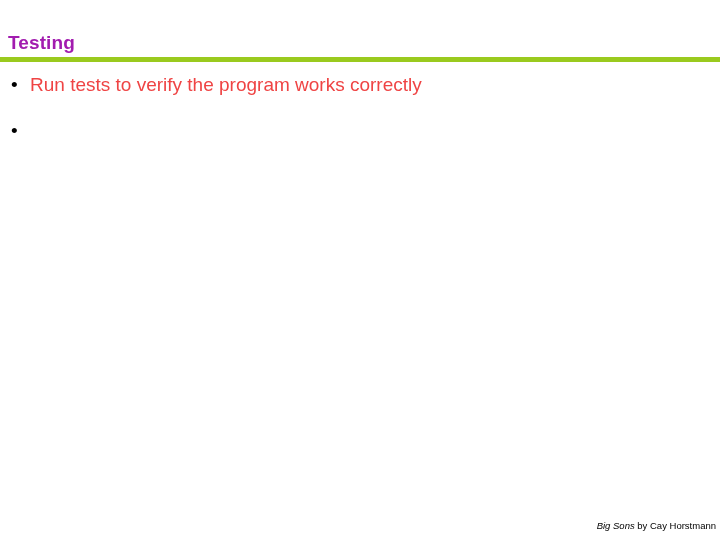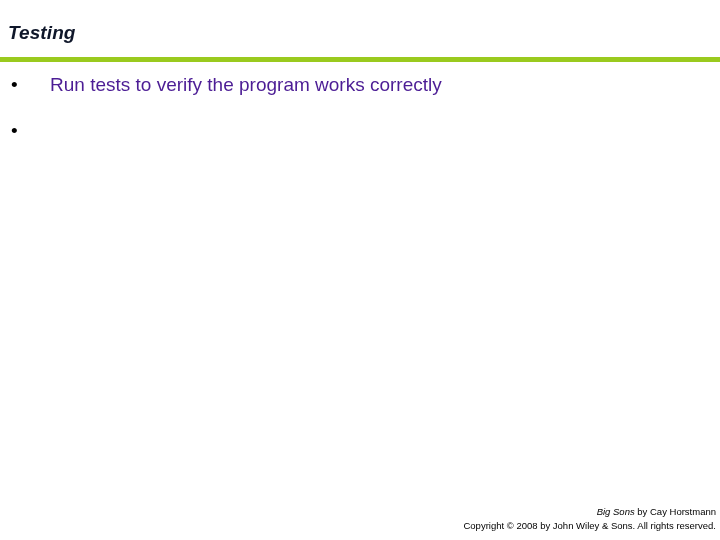--- a/index.html
+++ b/index.html
@@ -16,28 +16,27 @@
     width: 720px;
     height: 540px;
     background: #ffffff;
     overflow: hidden;
   }
 
   
   .slide-title {
     position: absolute;
     left: 8px;
-    top: 21px;
+    top: 31px;
     font-size: 19px;
     font-weight: bold;
-    color: #0f172a;
+    color: #a21caf;
     letter-spacing: 0.1px;
     line-height: 23px;
     white-space: nowrap;
-    font-style: italic;
   }
 
   
   .title-rule {
     position: absolute;
     left: 0;
     top: 57px;
     width: 720px;
     height: 5px;
     background: #9ACA1E;
@@ -68,22 +67,21 @@
     left: 11px;
     top: 0;
     width: 14px;
     font-size: 19px;
     line-height: 26px;
     color: #000000;
     text-align: left;
   }
   .bullet-text {
     display: inline;
-    color: #4c1d95;
-    margin-left: 20px;
+    color: #ef4444;
   }
 
   
   .footer {
     position: absolute;
     right: 4px;
     bottom: 7px;
     width: 420px;
     text-align: right;
     color: #000000;
@@ -115,16 +113,15 @@
     </li>
     <li class="bullet-row">
       <span class="bullet-marker">•</span>
     </li>
   </ul>
 
   <div class="footer">
     <span class="footer-line">
       <span class="footer-book-title">Big Sons</span><span> by Cay Horstmann</span>
     </span>
-    <span class="footer-line">Copyright © 2008 by John Wiley &amp; Sons.  All rights reserved.</span>
   </div>
 
 </div>
 
 </body></html>

